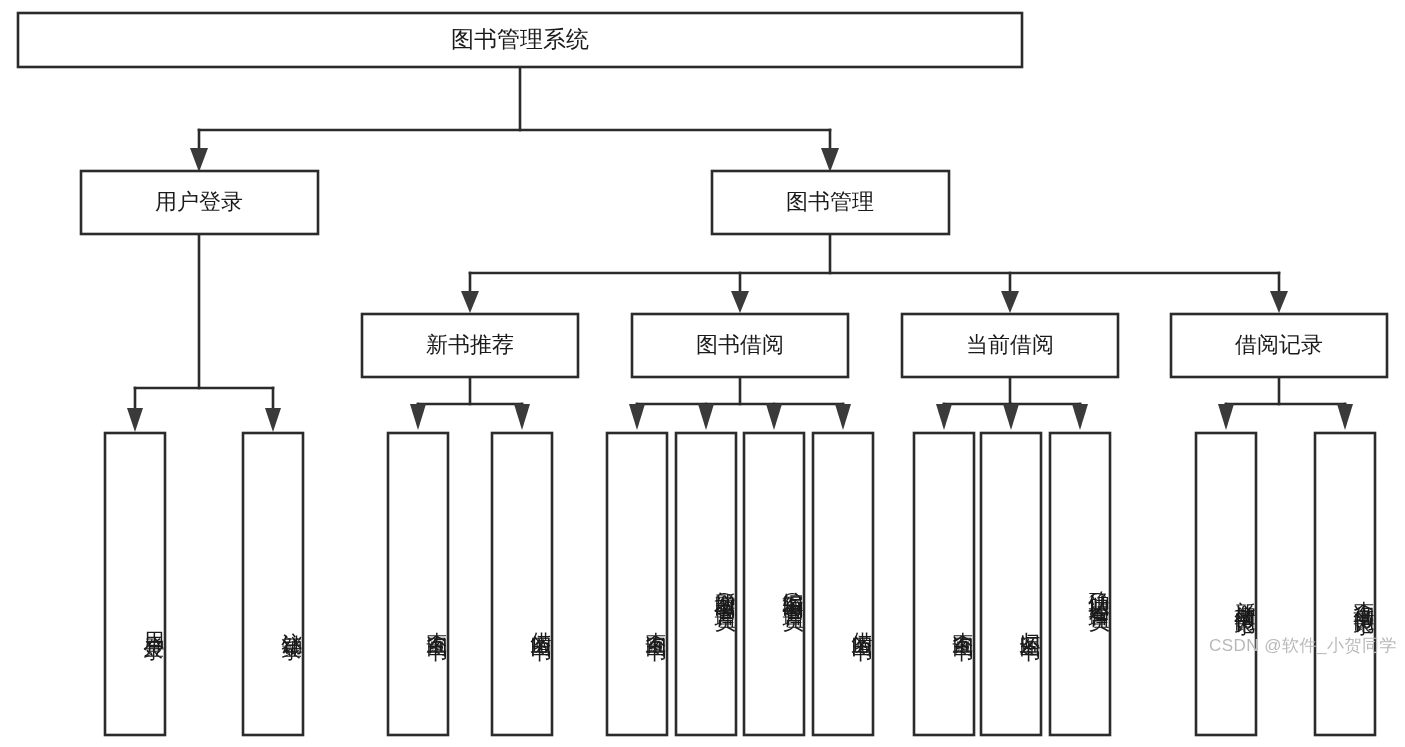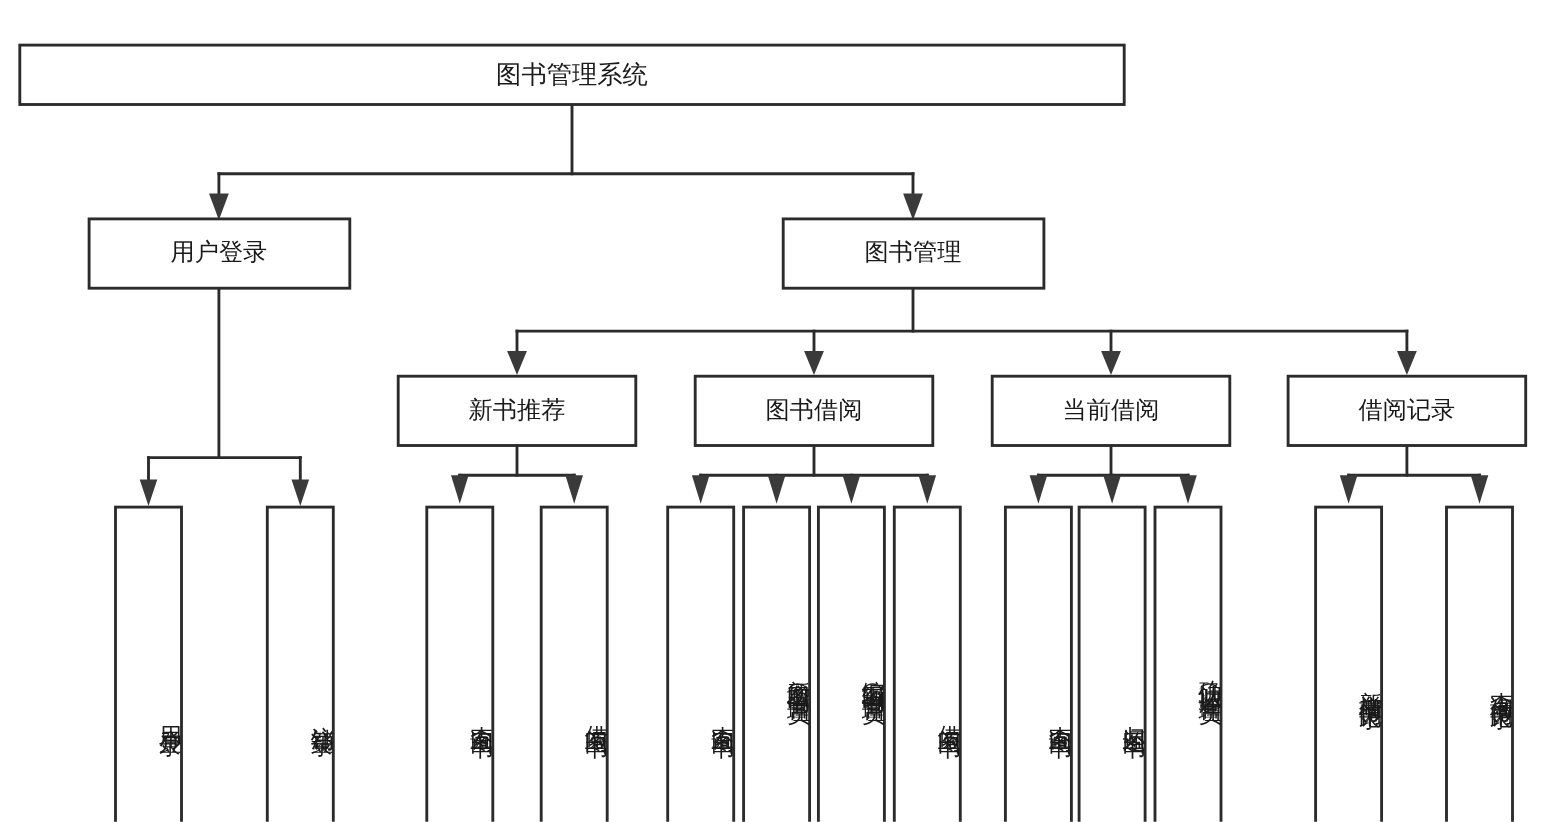--- a/index.html
+++ b/index.html
@@ -11,21 +11,20 @@
     width: 1405px;
     height: 747px;
     font-family: "Liberation Sans", "DejaVu Sans", sans-serif;
     overflow: hidden;
   }
   #diagram-root {
     position: relative;
     width: 1405px;
     height: 663px;
     background: #ffffff;
-    margin-top: 28px;
   }
   svg#flow {
     position: absolute;
     left: 0;
     top: 0;
     width: 1405px;
     height: 747px;
   }
   .node-rect {
     fill: #ffffff;
@@ -228,14 +227,15 @@
   <div class="vlabel" style="left:744px; top:443px; width:60px; height:288px;">编辑图书（管理员）</div>
   <div class="vlabel" style="left:813px; top:513px; width:60px; height:215px;">借阅图书</div>
 
   <div class="vlabel" style="left:914px; top:513px; width:60px; height:215px;">查询图书</div>
   <div class="vlabel" style="left:981px; top:513px; width:60px; height:215px;">归还图书</div>
   <div class="vlabel" style="left:1050px; top:443px; width:60px; height:288px;">确认归还（管理员）</div>
 
   <div class="vlabel" style="left:1196px; top:458px; width:60px; height:270px;">新增借阅记录</div>
   <div class="vlabel" style="left:1315px; top:458px; width:60px; height:270px;">查询借阅记录</div>
 
+  <div class="watermark">CSDN @软件_小贺同学</div>
 
 </div>
 
 </body></html>

